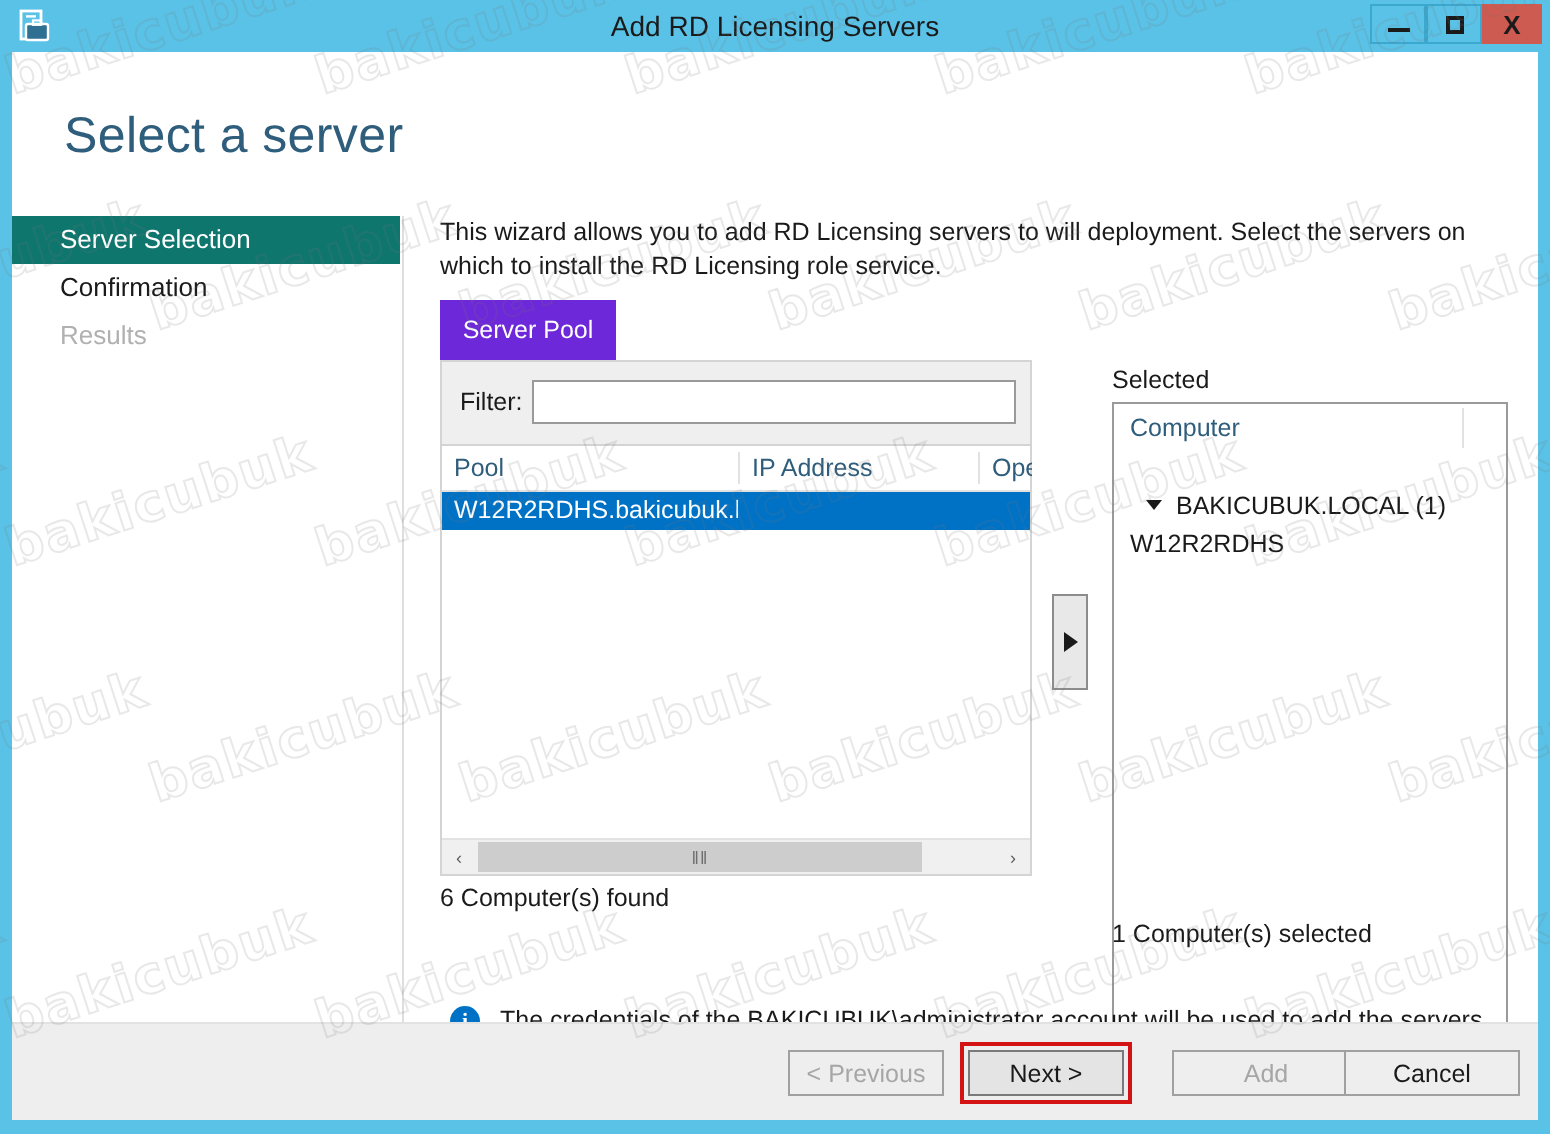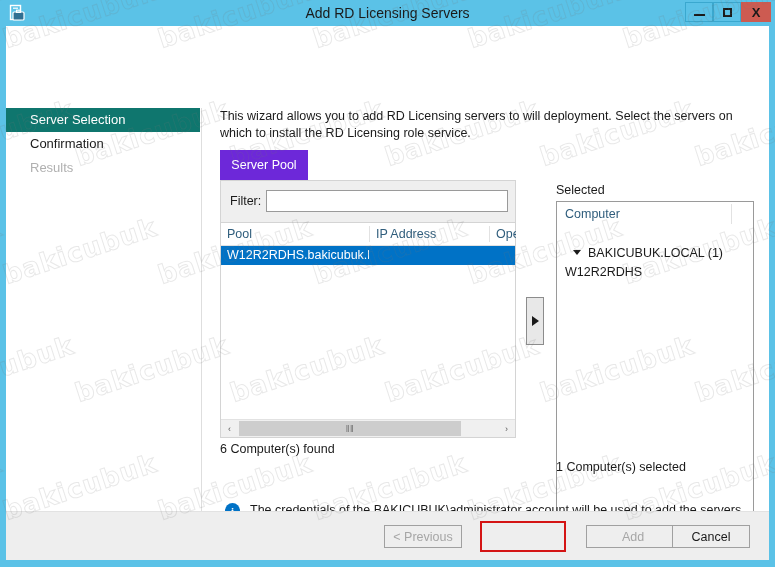--- a/index.html
+++ b/index.html
@@ -436,24 +436,24 @@
     font-family: "Liberation Sans", sans-serif;
     font-size: 12.5px;
     color: #1a1a1a;
     display: flex;
     align-items: center;
     justify-content: center;
     box-sizing: border-box;
     padding: 0;
   }
   .fbtn.disabled { color: #a6a6a6; }
-  #btn-previous { left: 378px; width: 78px; }
+  #btn-previous { left: 388px; width: 78px; }
   #btn-next     { left: 478px; width: 78px; background: #e4e4e4; border-color: #7a7a7a;}
   #btn-add      { left: 580px; width: 94px; text-align: center; }
-  #btn-cancel   { left: 666px; width: 78px; }
+  #btn-cancel   { left: 666px; width: 88px; }
 
   #next-highlight {
     position: absolute;
     left: 474px;
     top: 9px;
     width: 86px;
     height: 31px;
     border: 2px solid #d41414;
     box-sizing: border-box;
     pointer-events: none;
@@ -502,20 +502,21 @@
     <div class="winbtn" id="btn-max">
       <div class="maxbox"></div>
     </div>
     <div class="winbtn" id="btn-close">
       <span class="winbtn-glyph">X</span>
     </div>
   </div>
 
   <div id="client">
 
+    <div id="page-heading">Select a server</div>
 
     <div id="leftnav">
       <div class="nav-item active">
         <span>Server Selection</span>
       </div>
       <div class="nav-item">
         <span>Confirmation</span>
       </div>
       <div class="nav-item disabled">
         <span>Results</span>
@@ -580,20 +581,21 @@
 
       <div id="info-bar">
         <div id="info-icon">i</div>
         <div id="info-text">The credentials of the BAKICUBUK\administrator account will be used to add the servers.</div>
       </div>
 
     </div>
 
     <div id="footer">
       <button class="fbtn disabled" id="btn-previous">&lt; Previous</button>
+      <button class="fbtn" id="btn-next">Next &gt;</button>
       <button class="fbtn disabled" id="btn-add">Add</button>
       <button class="fbtn" id="btn-cancel">Cancel</button>
       <div id="next-highlight"></div>
     </div>
 
   </div>
 
   <div id="watermark">
       <div class="wm" style="left: -155px; top: 0px;">bakicubuk</div>
       <div class="wm" style="left: 0px; top: 0px;">bakicubuk</div>

